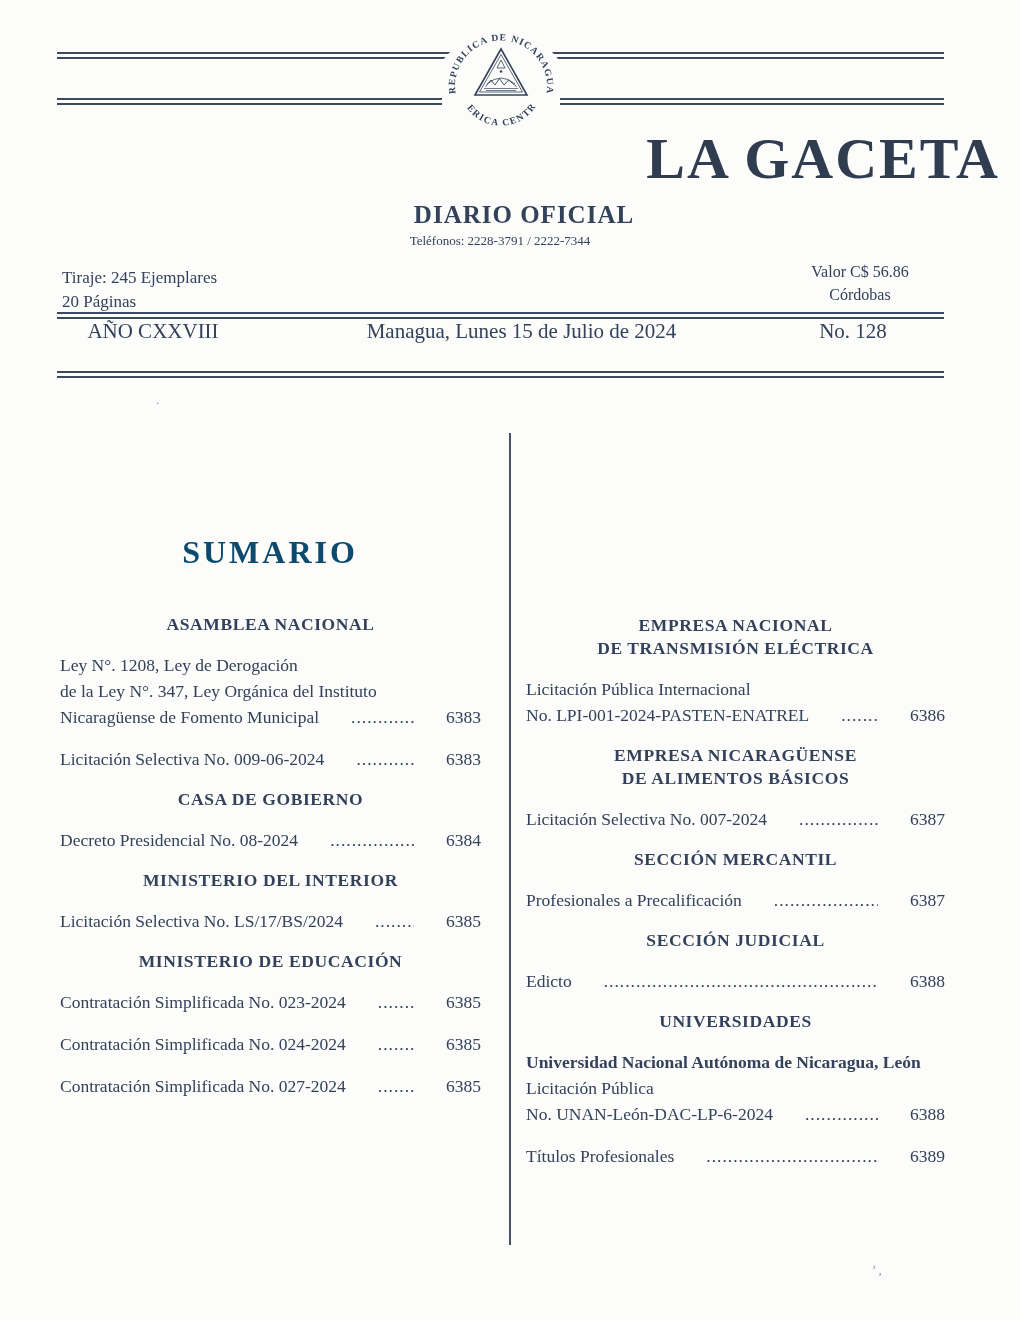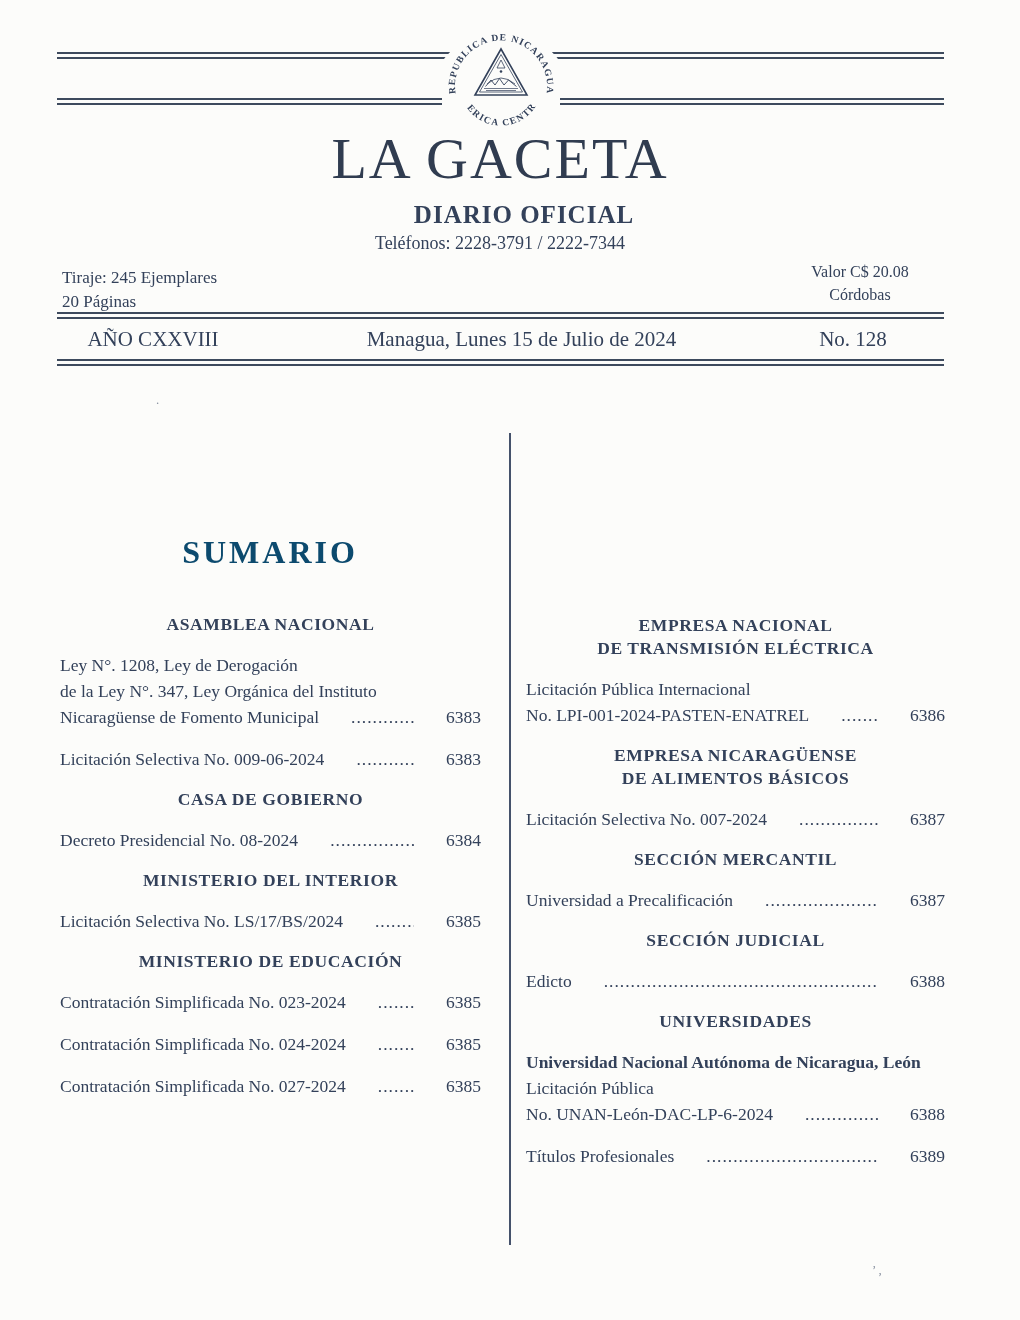--- a/index.html
+++ b/index.html
@@ -19,42 +19,42 @@
     position:absolute;height:7px;box-sizing:border-box;
     border-top:2px solid #3d4a5d;border-bottom:2px solid #3d4a5d;
   }
   .rule-a{left:57px;width:887px;top:52px;}
   .rule-b{left:57px;width:887px;top:98px;}
   
   .seal{position:absolute;left:442px;top:22px;width:118px;height:118px;}
   
   .title{
     position:absolute;left:0;width:1000px;top:125px;
-    text-align:center;font-size:58px;font-weight:normal;letter-spacing:2px;
+    text-align:right;font-size:58px;font-weight:bold;letter-spacing:2px;
     color:#303c50;
   }
   .subtitle{
     position:absolute;left:0;width:1000px;top:201px;
     text-align:center;font-size:25px;font-weight:bold;letter-spacing:1px;padding-left:24px;
   }
   .phones{
     position:absolute;left:0;width:1000px;top:233px;
-    text-align:center;font-size:18px;
+    text-align:center;font-size:13px;
   }
   .tiraje{
     position:absolute;left:62px;top:266px;
     font-size:17px;line-height:24px;
   }
   .price{
     position:absolute;left:762px;top:260px;width:196px;
     text-align:center;font-size:16px;line-height:23px;
   }
   
   .banner-wrap{position:absolute;left:57px;top:312px;width:887px;}
-  .banner-row{display:flex;align-items:center;height:40px;gap:30px;}
+  .banner-row{display:flex;align-items:flex-start;height:52px;gap:30px;}
   .b-cell{display:flex;align-items:center;justify-content:center;font-size:21px;}
   .b-year{width:192px;}
   .b-date{flex:1;margin-left:32px;}
   .b-no{width:182px;}
   .vsep{width:7px;box-sizing:border-box;border-left:2px solid #3d4a5d;border-right:2px solid #3d4a5d;}
   
   .sumario{
     position:absolute;left:60px;width:420px;top:534px;
     text-align:center;font-size:32px;font-weight:bold;letter-spacing:3px;
     color:#0c4a6e;
@@ -127,21 +127,21 @@
 
   <div class="title">LA GACETA</div>
   <div class="subtitle">DIARIO OFICIAL</div>
   <div class="phones">Teléfonos: 2228-3791 / 2222-7344</div>
 
   <div class="tiraje">
     <div>Tiraje: 245 Ejemplares</div>
     <div>20  Páginas</div>
   </div>
   <div class="price">
-    <div>Valor C$ 20.08</div>
+    <div>Valor C$ 56.86</div>
     <div>Córdobas</div>
   </div>
 
   <div class="banner-wrap">
     <div class="drule" style="position:static;"></div>
     <div class="banner-row">
       <div class="b-cell b-year">AÑO CXXVIII</div>
       <div class="vsep"></div>
       <div class="b-cell b-date">Managua, Lunes 15 de Julio  de  2024</div>
       <div class="vsep"></div>
@@ -241,21 +241,21 @@
           <span class="entry-label">Licitación Selectiva No. 007-2024</span>
           <span class="dots">....................................................................................................................................................................................</span>
           <span class="entry-page">6387</span>
         </div>
       </div>
       <div class="toc-heading">
         <div>SECCIÓN MERCANTIL</div>
       </div>
       <div class="toc-entry">
         <div class="entry-row">
-          <span class="entry-label">Universidad a Precalificación</span>
+          <span class="entry-label">Profesionales a Precalificación</span>
           <span class="dots">....................................................................................................................................................................................</span>
           <span class="entry-page">6387</span>
         </div>
       </div>
       <div class="toc-heading">
         <div>SECCIÓN JUDICIAL</div>
       </div>
       <div class="toc-entry">
         <div class="entry-row">
           <span class="entry-label">Edicto</span>

